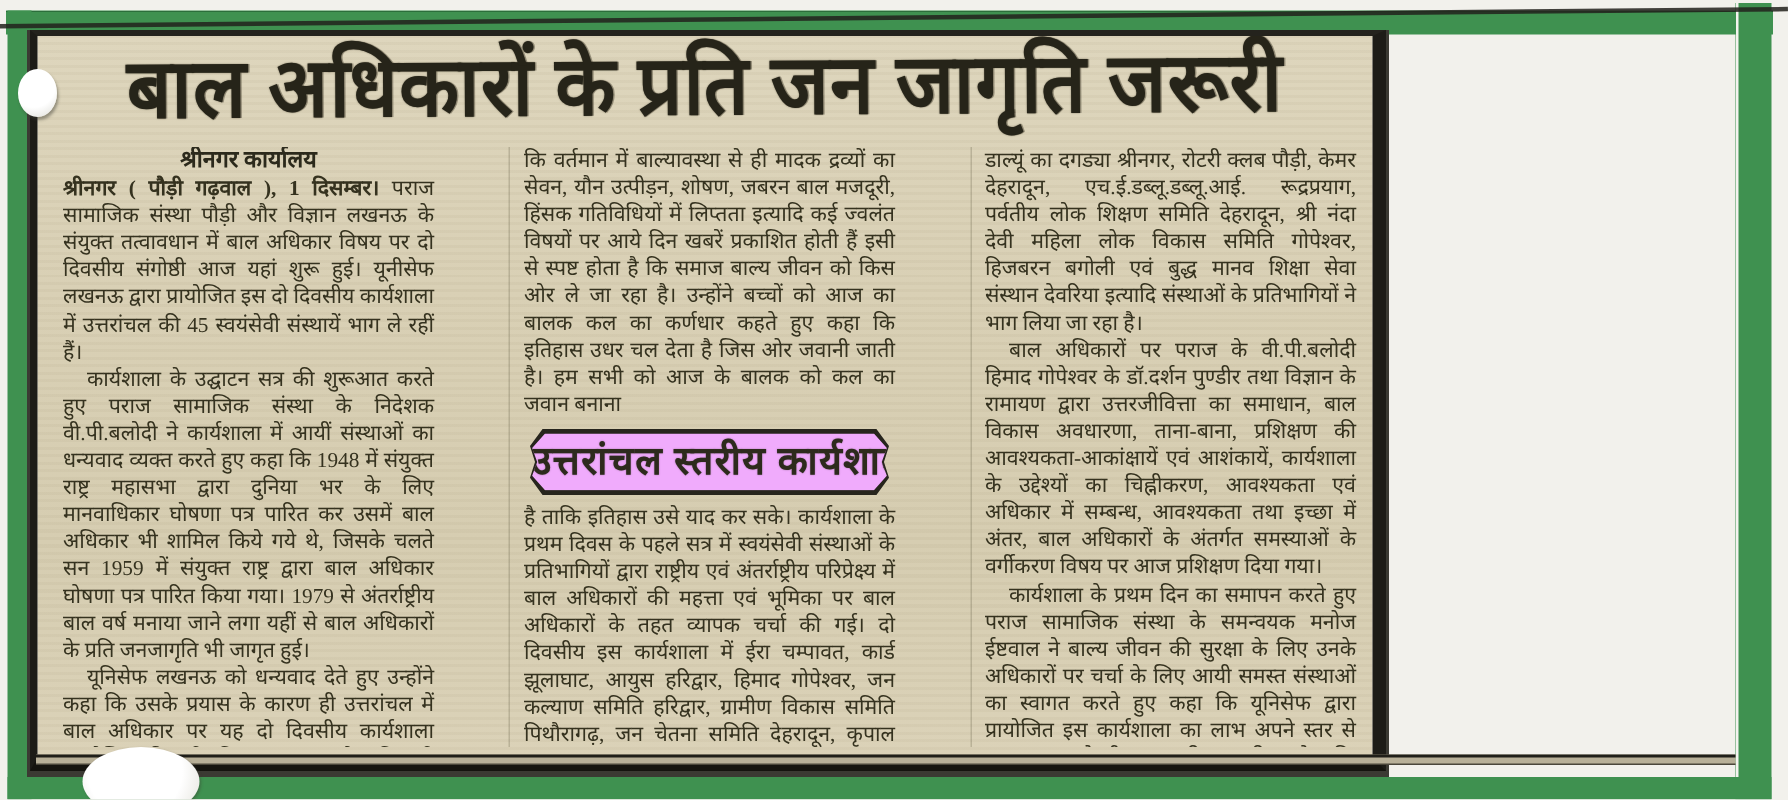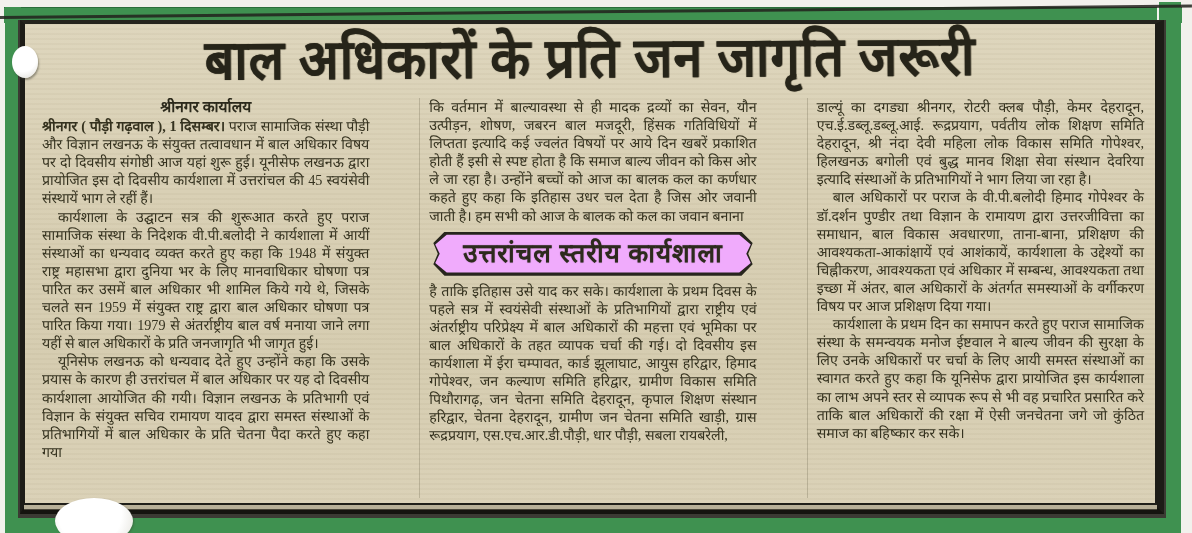--- a/index.html
+++ b/index.html
@@ -12,21 +12,21 @@
 
   
   .green-top{position:absolute;left:4px;top:7px;width:1178px;height:16px;background:#3f9150;box-shadow:0 1px 0 #2c6e3b inset;}
   .green-left{position:absolute;left:5px;top:7px;width:16px;height:526px;background:#3f9150;}
   .green-right{position:absolute;left:1157px;top:2px;width:24px;height:531px;background:#3f9150;box-shadow:2px 0 0 #f4f3ef inset;}
   .green-bottom{position:absolute;left:5px;top:518px;width:1176px;height:15px;background:#3f9150;}
   .scanline-top{position:absolute;left:0px;top:16px;width:1192px;height:3px;background:#22211c;transform:rotate(-0.55deg);transform-origin:left center;opacity:.85;}
 
   
   .clip{
-    position:absolute;left:20px;top:20px;width:1144px;height:494px;
+    position:absolute;left:20px;top:20px;width:904px;height:494px;
     box-sizing:border-box;
     background:
       repeating-linear-gradient(0deg, rgba(120,105,70,.05) 0 2px, rgba(0,0,0,0) 2px 5px),
       linear-gradient(180deg,#ded6bd 0%,#d9d0b5 35%,#d6cdb1 70%,#dbd2b8 100%);
     border-left:5px solid #1d1c17;
     border-right:9px solid #1d1c17;
     border-top:4px solid #24231d;
     border-bottom:9px solid #15140f;
     box-shadow:0 2px 0 2px #3b3a33;
     overflow:hidden;
@@ -103,21 +103,21 @@
 
       <div class="col">
         <p>कि वर्तमान में बाल्यावस्था से ही मादक द्रव्यों का सेवन, यौन उत्पीड़न, शोषण, जबरन बाल मजदूरी, हिंसक गतिविधियों में लिप्तता इत्यादि कई ज्वलंत विषयों पर आये दिन खबरें प्रकाशित होती हैं इसी से स्पष्ट होता है कि समाज बाल्य जीवन को किस ओर ले जा रहा है। उन्होंने बच्चों को आज का बालक कल का कर्णधार कहते हुए कहा कि इतिहास उधर चल देता है जिस ओर जवानी जाती है। हम सभी को आज के बालक को कल का जवान बनाना</p>
         <div class="subhead-box-outer">
           <div class="subhead-box-inner">उत्तरांचल स्तरीय कार्यशाला</div>
         </div>
         <p>है ताकि इतिहास उसे याद कर सके। कार्यशाला के प्रथम दिवस के पहले सत्र में स्वयंसेवी संस्थाओं के प्रतिभागियों द्वारा राष्ट्रीय एवं अंतर्राष्ट्रीय परिप्रेक्ष्य में बाल अधिकारों की महत्ता एवं भूमिका पर बाल अधिकारों के तहत व्यापक चर्चा की गई। दो दिवसीय इस कार्यशाला में ईरा चम्पावत, कार्ड झूलाघाट, आयुस हरिद्वार, हिमाद गोपेश्वर, जन कल्याण समिति हरिद्वार, ग्रामीण विकास समिति पिथौरागढ़, जन चेतना समिति देहरादून, कृपाल शिक्षण संस्थान हरिद्वार, चेतना देहरादून, ग्रामीण जन चेतना समिति खाड़ी, ग्रास रूद्रप्रयाग, एस.एच.आर.डी.पौड़ी, धार पौड़ी, सबला रायबरेली,</p>
       </div>
 
       <div class="col">
-        <p>डाल्यूं का दगड्या श्रीनगर, रोटरी क्लब पौड़ी, केमर देहरादून, एच.ई.डब्लू.डब्लू.आई. रूद्रप्रयाग, पर्वतीय लोक शिक्षण समिति देहरादून, श्री नंदा देवी महिला लोक विकास समिति गोपेश्वर, हिलखनऊ बगोली एवं बुद्ध मानव शिक्षा सेवा संस्थान देवरिया इत्यादि संस्थाओं के प्रतिभागियों ने भाग लिया जा रहा है।</p>
+        <p>डाल्यूं का दगड्या श्रीनगर, रोटरी क्लब पौड़ी, केमर देहरादून, एच.ई.डब्लू.डब्लू.आई. रूद्रप्रयाग, पर्वतीय लोक शिक्षण समिति देहरादून, श्री नंदा देवी महिला लोक विकास समिति गोपेश्वर, हिजबरन बगोली एवं बुद्ध मानव शिक्षा सेवा संस्थान देवरिया इत्यादि संस्थाओं के प्रतिभागियों ने भाग लिया जा रहा है।</p>
         <p class="indent">बाल अधिकारों पर पराज के वी.पी.बलोदी हिमाद गोपेश्वर के डॉ.दर्शन पुण्डीर तथा विज्ञान के रामायण द्वारा उत्तरजीवित्ता का समाधान, बाल विकास अवधारणा, ताना-बाना, प्रशिक्षण की आवश्यकता-आकांक्षायें एवं आशंकायें, कार्यशाला के उद्देश्यों का चिह्नीकरण, आवश्यकता एवं अधिकार में सम्बन्ध, आवश्यकता तथा इच्छा में अंतर, बाल अधिकारों के अंतर्गत समस्याओं के वर्गीकरण विषय पर आज प्रशिक्षण दिया गया।</p>
         <p class="indent">कार्यशाला के प्रथम दिन का समापन करते हुए पराज सामाजिक संस्था के समन्वयक मनोज ईष्टवाल ने बाल्य जीवन की सुरक्षा के लिए उनके अधिकारों पर चर्चा के लिए आयी समस्त संस्थाओं का स्वागत करते हुए कहा कि यूनिसेफ द्वारा प्रायोजित इस कार्यशाला का लाभ अपने स्तर से व्यापक रूप से भी वह प्रचारित प्रसारित करे ताकि बाल अधिकारों की रक्षा में ऐसी जनचेतना जगे जो कुंठित समाज का बहिष्कार कर सके।</p>
       </div>
 
     </div>
   </div>
 
   <div class="bottom-rule"></div>
   <div class="pin-top"></div>
   <div class="pin-bottom"></div>

